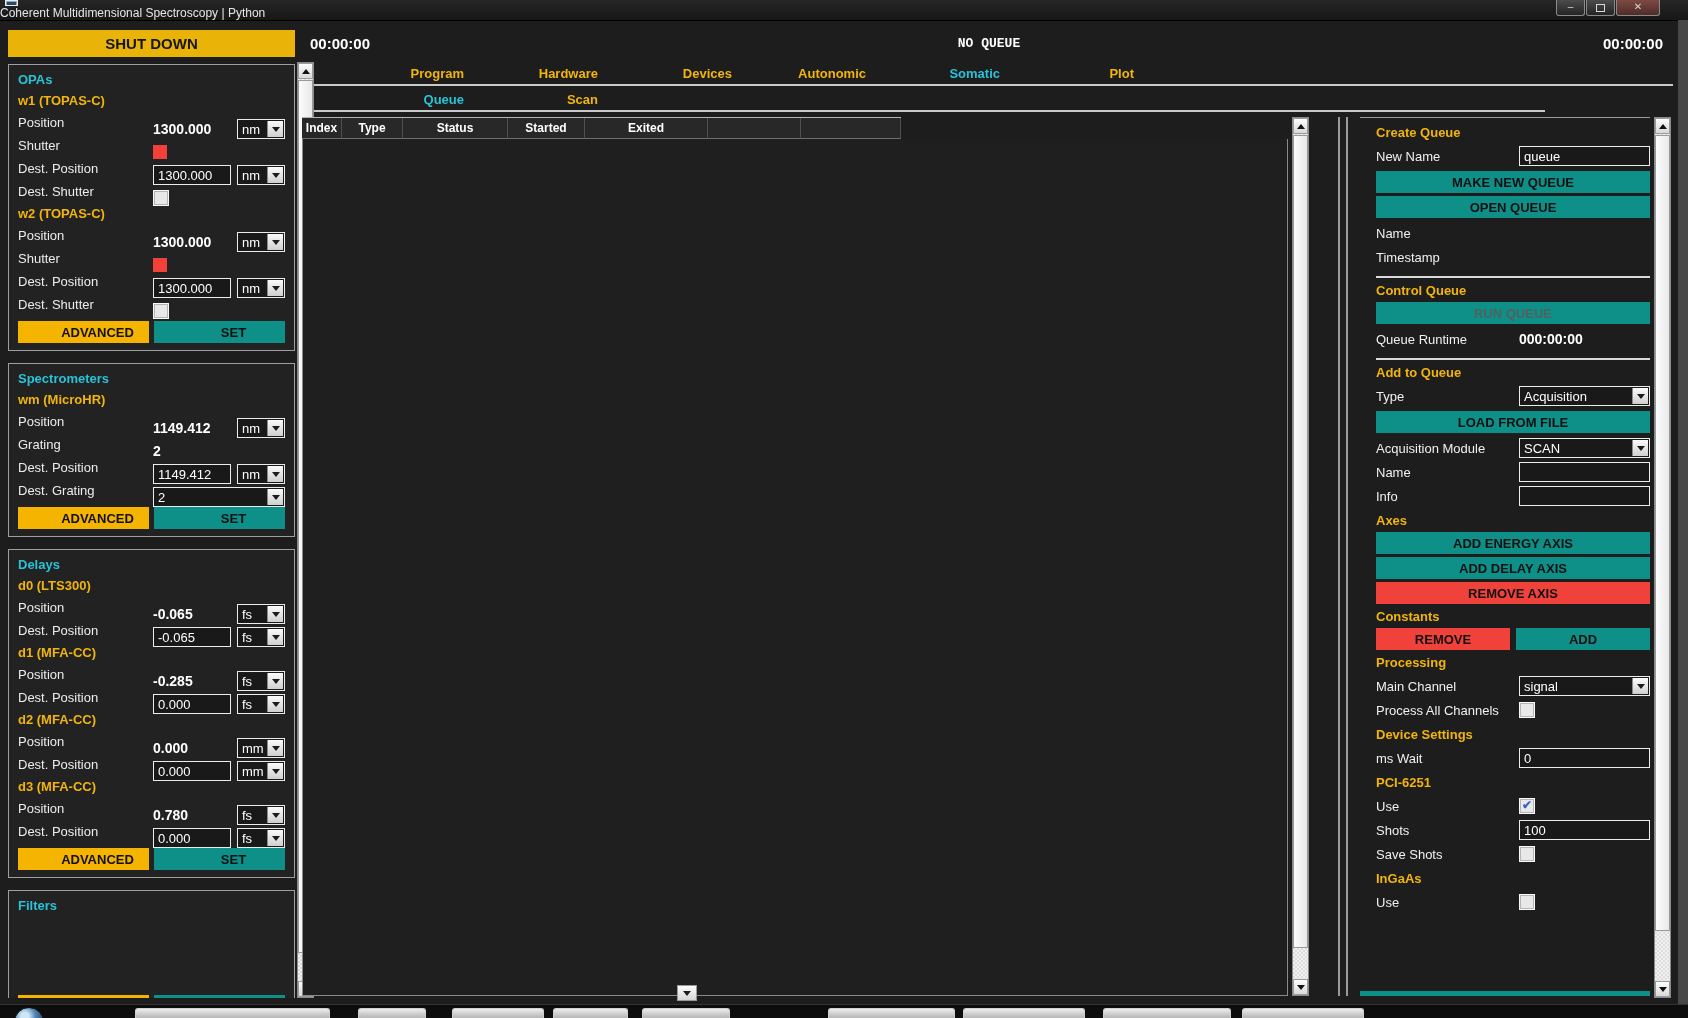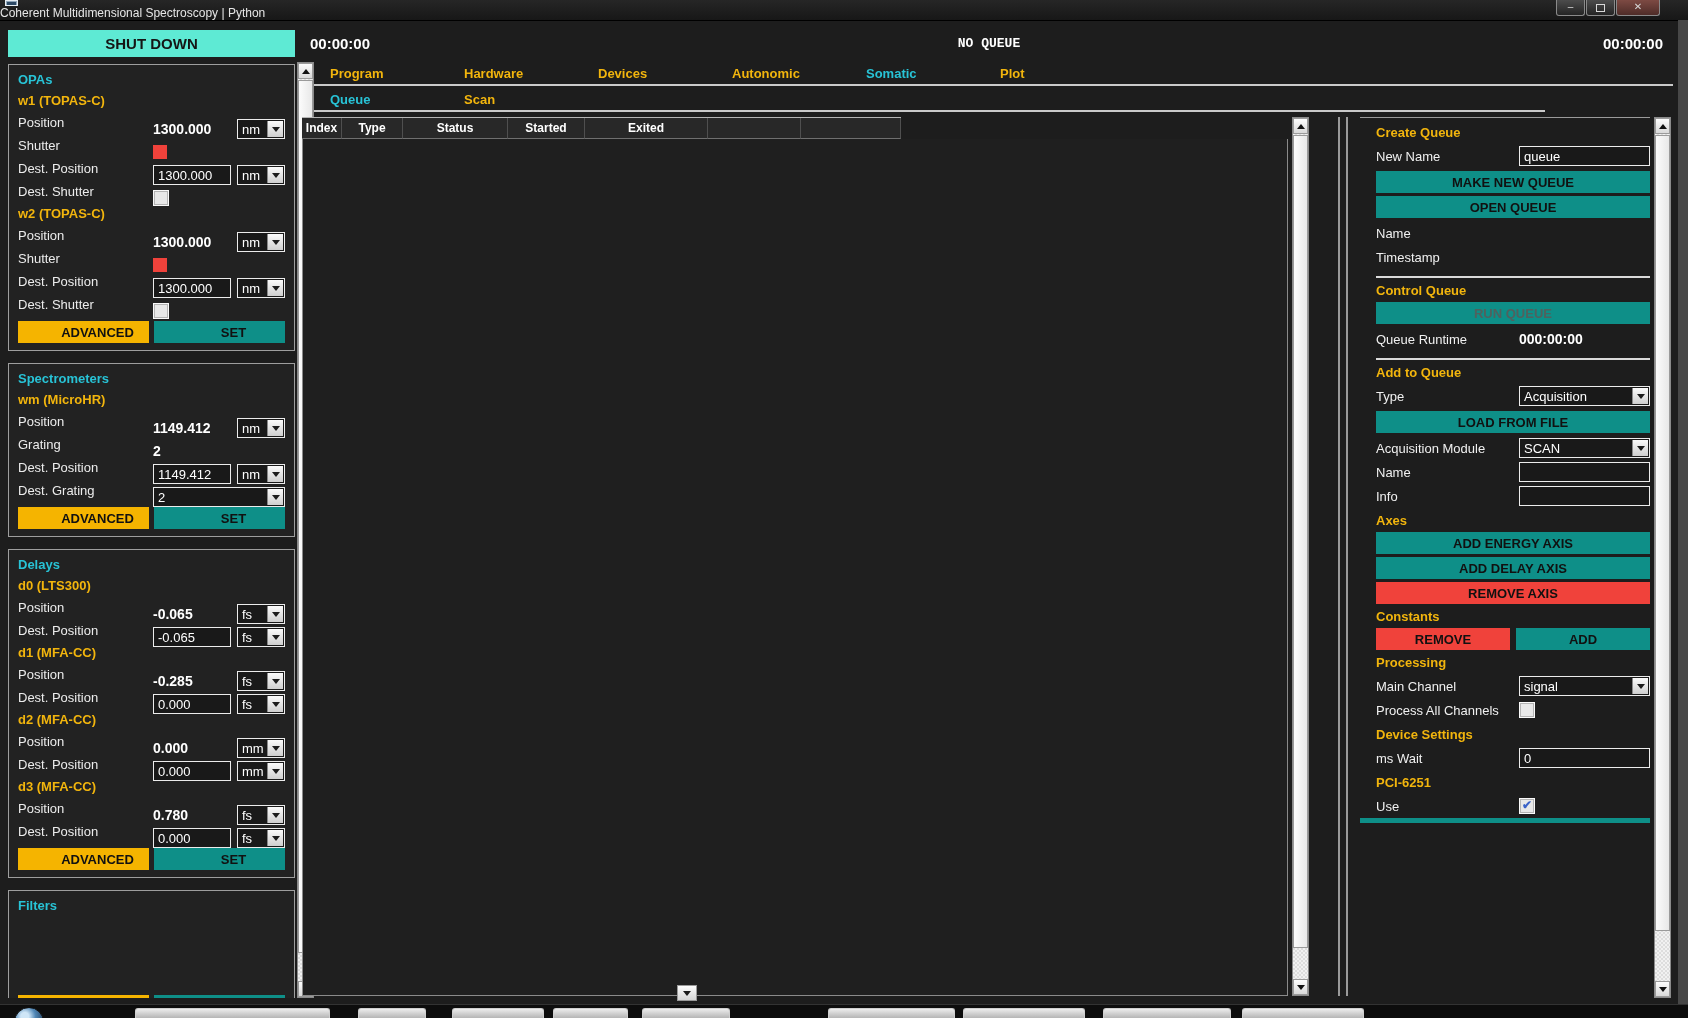--- a/index.html
+++ b/index.html
@@ -13,32 +13,32 @@
               box-sizing:border-box;position:relative;}
   .title-icon::after{content:"";position:absolute;left:1px;top:1px;right:1px;height:3px;background:#2e4a66;}
   .title-text{color:#e6e6e6;font-size:12px;}
   .win-btns{position:absolute;right:28px;top:0;display:flex;}
   .win-btn{width:29px;height:16px;margin-left:1px;background:linear-gradient(#4c4c4c,#242424);
            border:1px solid #8a8a8a;border-top:none;border-radius:0 0 3px 3px;color:#d8d8d8;
            font-size:10px;line-height:14px;text-align:center;box-sizing:border-box;}
   .win-btn.close{width:44px;background:linear-gradient(#7d4a43,#4e2c28);}
   .glyph-restore{display:inline-block;width:7px;height:6px;border:1px solid #d8d8d8;margin-top:4px;}
   
-  .shutdown{position:absolute;left:8px;top:30px;width:287px;height:27px;background:#5eead4;
+  .shutdown{position:absolute;left:8px;top:30px;width:287px;height:27px;background:#eab308;
             color:#151515;font-weight:bold;font-size:15px;display:flex;align-items:center;justify-content:center;}
   .statusbar{position:absolute;left:300px;top:30px;width:1378px;height:27px;display:flex;align-items:center;}
   .timer{color:#fff;font-weight:bold;font-size:15px;}
   .timer.left{margin-left:10px;}
   .timer.right{margin-left:auto;margin-right:15px;}
   .queue-status{position:absolute;left:0;right:0;text-align:center;color:#fff;font-weight:bold;font-size:13px;font-family:Liberation Mono, monospace;}
   
   .tabrow{position:absolute;display:flex;}
   .main-tabs{left:330px;top:63px;}
   .sub-tabs{left:330px;top:89px;}
-  .tab{width:134px;text-align:left;font-weight:bold;font-size:13px;color:#f2b50d;padding:3px 0;cursor:default;}
+  .tab{width:134px;text-align:right;font-weight:bold;font-size:13px;color:#f2b50d;padding:3px 0;cursor:default;}
   .tab.active{color:#28c3d6;}
   .underline1{position:absolute;left:303px;top:84px;width:1370px;height:2px;background:#c9c9c9;}
   .underline2{position:absolute;left:303px;top:110px;width:1242px;height:2px;background:#c9c9c9;}
   
   .thead{position:absolute;left:302px;top:117px;display:flex;border-top:1px solid #b5b5b5;}
   .th{height:21px;line-height:21px;background:#282828;border-right:1px solid #4f4f4f;
       border-bottom:1px solid #6f6f6f;color:#fff;font-weight:bold;font-size:12px;text-align:center;box-sizing:border-box;}
   .tbody{position:absolute;left:302px;top:139px;width:986px;height:857px;background:#1f1f1f;box-sizing:border-box;
          border-left:1px solid #8a8a8a;border-right:1px solid #8a8a8a;border-bottom:1px solid #8a8a8a;}
   
@@ -83,21 +83,21 @@
   .arrow-btn{position:absolute;right:1px;top:1px;bottom:1px;width:15px;
              background:linear-gradient(#fbfbfb,#cfcfcf);border-left:1px solid #8a8a8a;
              display:flex;align-items:center;justify-content:center;}
   .arrow-down{width:0;height:0;border-left:4px solid transparent;border-right:4px solid transparent;border-top:5px solid #1c1c1c;}
   .cb{width:14px;height:14px;background:#e8e8e8;border:1px solid #fafafa;box-shadow:inset 0 0 0 1px #b4b4b4;
       box-sizing:content-box;display:flex;align-items:center;justify-content:center;
       color:#3a62c8;font-size:12px;font-weight:bold;}
   .cb.checked::after{content:"\2714";margin-top:-2px;}
   .indicator{width:14px;height:14px;background:#f0423b;}
   
-  .rpanel{position:absolute;left:1360px;top:117px;width:290px;height:706px;border-top:1px solid #9a9a9a;
+  .rpanel{position:absolute;left:1360px;top:117px;width:290px;height:879px;border-top:1px solid #9a9a9a;
           box-sizing:border-box;padding:2px 0 0 16px;overflow:hidden;}
   .rp-header{color:#f2b50d;font-weight:bold;font-size:13px;height:16px;margin:5px 0 3px;}
   .rp-row{display:flex;align-items:center;height:24px;color:#f0f0f0;font-size:13px;}
   .rp-control{margin-left:auto;width:131px;flex:none;display:flex;}
   .rp-control .tin,.rp-control .sel{width:100%;}
   .rp-value{margin-left:auto;width:131px;flex:none;font-weight:bold;color:#fff;font-size:14px;}
   .rp-btn{height:22px;margin:3px 0;display:flex;align-items:center;justify-content:center;
           font-weight:bold;font-size:13px;color:#111;}
   .rp-btn.disabled{color:#50615e;}
   .rp-pair{display:flex;gap:6px;margin:3px 0;}

